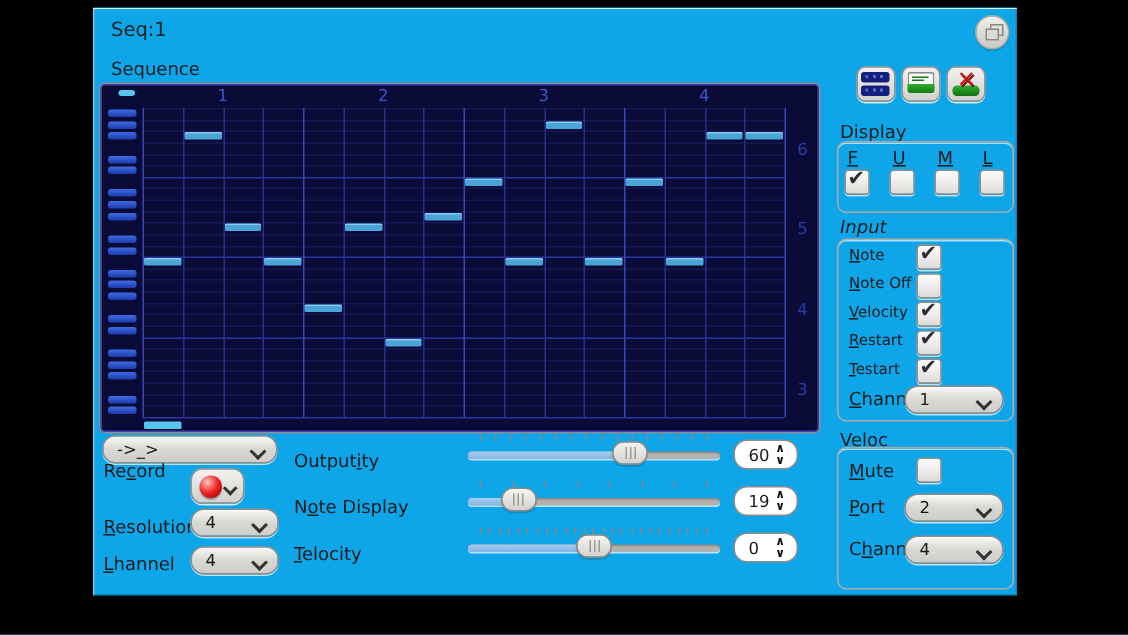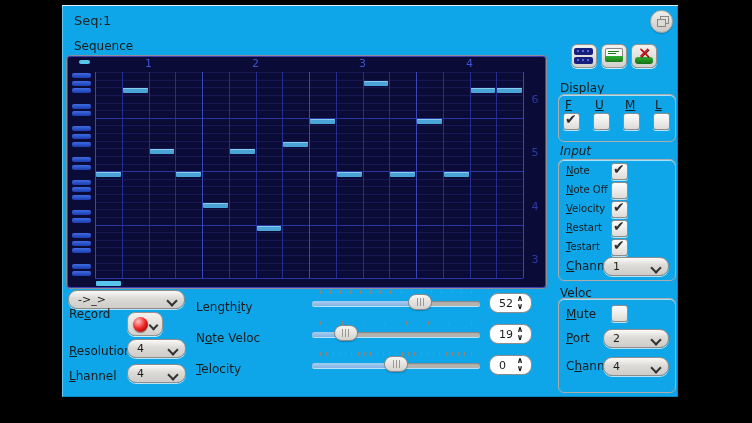--- a/index.html
+++ b/index.html
@@ -236,22 +236,22 @@
     <span>4</span>
     <span class="chev"></span>
   </div>
 
   <span class="lbl" style="left:7px;top:364px;"><span></span><span class="mn">L</span><span>hannel</span></span>
   <div class="combo" style="left:65px;top:359px;width:59px;">
     <span>4</span>
     <span class="chev"></span>
   </div>
 
-  <span class="lbl" style="left:134px;top:295px;"><span>Length</span><span class="mn">i</span><span>ty</span></span>
-  <span class="lbl" style="left:134px;top:326px;"><span>N</span><span class="mn">o</span><span>te Veloc</span></span>
+  <span class="lbl" style="left:134px;top:295px;"><span>Output</span><span class="mn">i</span><span>ty</span></span>
+  <span class="lbl" style="left:134px;top:326px;"><span>N</span><span class="mn">o</span><span>te Display</span></span>
   <span class="lbl" style="left:134px;top:357px;"><span></span><span class="mn">T</span><span>elocity</span></span>
 
   <div class="slider" style="top:285px;">
     <div class="ticks">
         <i></i>
         <i></i>
         <i></i>
         <i></i>
         <i></i>
         <i></i>
@@ -327,21 +327,21 @@
         <div class="fill" style="width: 84px;"></div>
       </div>
     <div class="handle" style="left: 72px;">
         <i></i>
         <i></i>
         <i></i>
       </div>
   </div>
 
   <div class="spin" style="left:427px;top:288px;">
-    <span class="val">52</span>
+    <span class="val">60</span>
     <span class="arrows">
         <span>∧</span>
         <span>∨</span>
       </span>
   </div>
   <div class="spin" style="left:427px;top:319px;">
     <span class="val">19</span>
     <span class="arrows">
         <span>∧</span>
         <span>∨</span>

